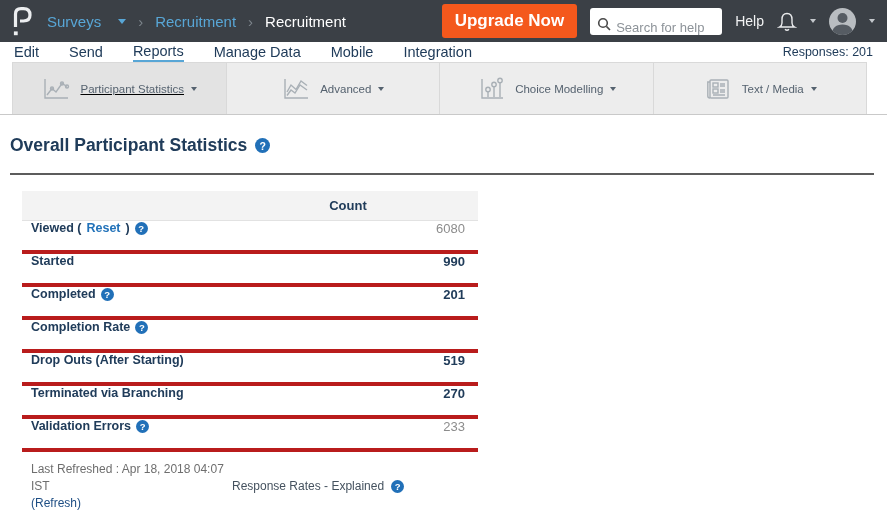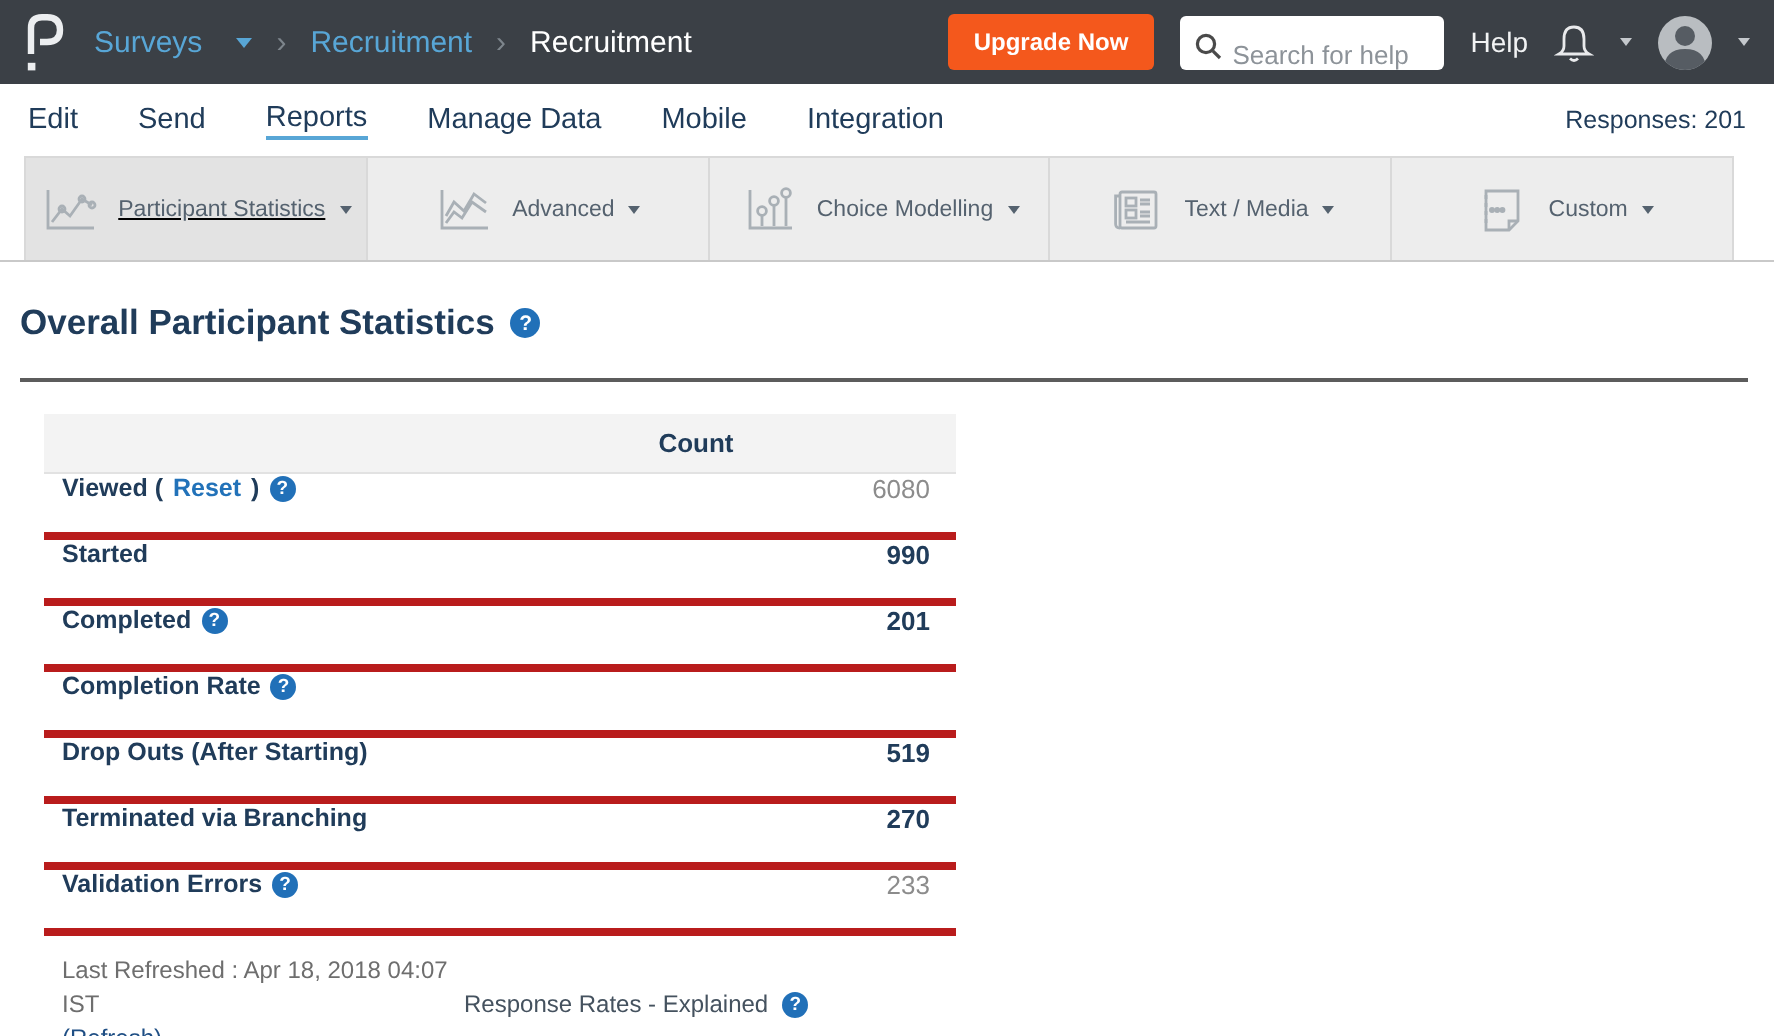--- a/index.html
+++ b/index.html
@@ -13,33 +13,33 @@
   .crumb { font-size:15px; display:flex; align-items:center; }
   .crumb-root { color:#58a6d6; display:flex; align-items:center; gap:17px; cursor:pointer; }
   .caret { width:0; height:0; border-left:4px solid transparent;
     border-right:4px solid transparent; border-top:5px solid currentColor; display:inline-block; }
   .caret.sm { border-left-width:3.5px; border-right-width:3.5px; border-top-width:4.5px; }
   .crumb-sep { color:#7d858c; margin:0 12px; font-size:15px; }
   .crumb-link { color:#58a6d6; cursor:pointer; }
   .crumb-current { color:#ffffff; }
   .top-right { margin-left:auto; display:flex; align-items:center; gap:13px; }
   .upgrade-btn { background:#f4581c; color:#fff; border:none; border-radius:3px;
-    font-family:inherit; font-weight:bold; font-size:12px; padding:7px 13px; cursor:pointer; }
+    font-family:inherit; font-weight:bold; font-size:17px; padding:7px 13px; cursor:pointer; }
   .searchbox { background:#fff; border-radius:3px; height:27px; width:132px;
     display:flex; align-items:flex-end; padding:0 7px; gap:5px; }
   .searchbox input { border:none; outline:none; width:100%; font-size:13px;
     font-family:inherit; color:#333; }
   .searchbox input::placeholder { color:#8d9399; }
   .help-label { color:#f2f3f4; font-size:14px; cursor:pointer; }
   .icon-caret { color:#c4c8cc; cursor:pointer; }
   .avatar { width:27px; height:27px; border-radius:50%; background:#b9bdc1;
     overflow:hidden; display:block; cursor:pointer; }
 
   
-  .navrow { height:36px; display:flex; align-items:center; padding:0 14px; background:#fff; }
+  .navrow { height:20px; display:flex; align-items:center; padding:0 14px; background:#fff; }
   .nav-item { font-size:14.5px; color:#203c5a; margin-right:30px; cursor:pointer; }
   .nav-item.active { border-bottom:2px solid #58a6d6; padding-bottom:1px; }
   .responses { margin-left:auto; font-size:12.5px; color:#203c5a; }
 
   
   .tabrow { height:53px; display:flex; padding-left:12px; padding-right:20px;
     border-bottom:1px solid #c9c9c9; background:#fff; }
   .tab { flex:1; background:#ededed; border:1px solid #d9d9d9; border-left:none;
     border-bottom:none; display:flex; align-items:center; justify-content:center;
     gap:9px; cursor:pointer; }
@@ -179,32 +179,20 @@
     <svg width="30" height="26" viewBox="0 0 30 26">
       <path d="M7 6 L4.8 6 L4.8 20 Q4.8 22 7 22"></path>
       <rect x="7" y="4" width="18" height="18" rx="1"></rect>
       <rect x="10" y="7" width="5" height="4"></rect>
         <rect x="10" y="13" width="5" height="4"></rect>
       <path d="M17 8 L22 8 M17 10 L22 10 M17 14 L22 14 M17 16 L22 16 M10 19 L22 19"></path>
     </svg>
     <span class="tab-label">Text / Media</span>
     <span class="caret"></span>
   </div>
-  <div class="tab">
-    <svg width="30" height="26" viewBox="0 0 30 26">
-      <path d="M8 3.5 L24 3.5 L24 18.5 L19.5 23 L8 23 Z"></path>
-      <path d="M24 18.5 L19.5 18.5 L19.5 23"></path>
-      <path d="M8 5.5 L8 21" stroke-dasharray="2 2"></path>
-      <circle cx="11" cy="13" r="0.8" fill="#a9b0b6"></circle>
-        <circle cx="13.6" cy="13" r="0.8" fill="#a9b0b6"></circle>
-        <circle cx="16.2" cy="13" r="0.8" fill="#a9b0b6"></circle>
-    </svg>
-    <span class="tab-label">Custom</span>
-    <span class="caret"></span>
-  </div>
 </div>
 
 <div class="page-title-row">
   <span class="page-title">Overall Participant Statistics</span>
   <span class="help-icon lg"></span>
 </div>
 <div class="divider"></div>
 
 <div class="stats">
   <div class="thead">

